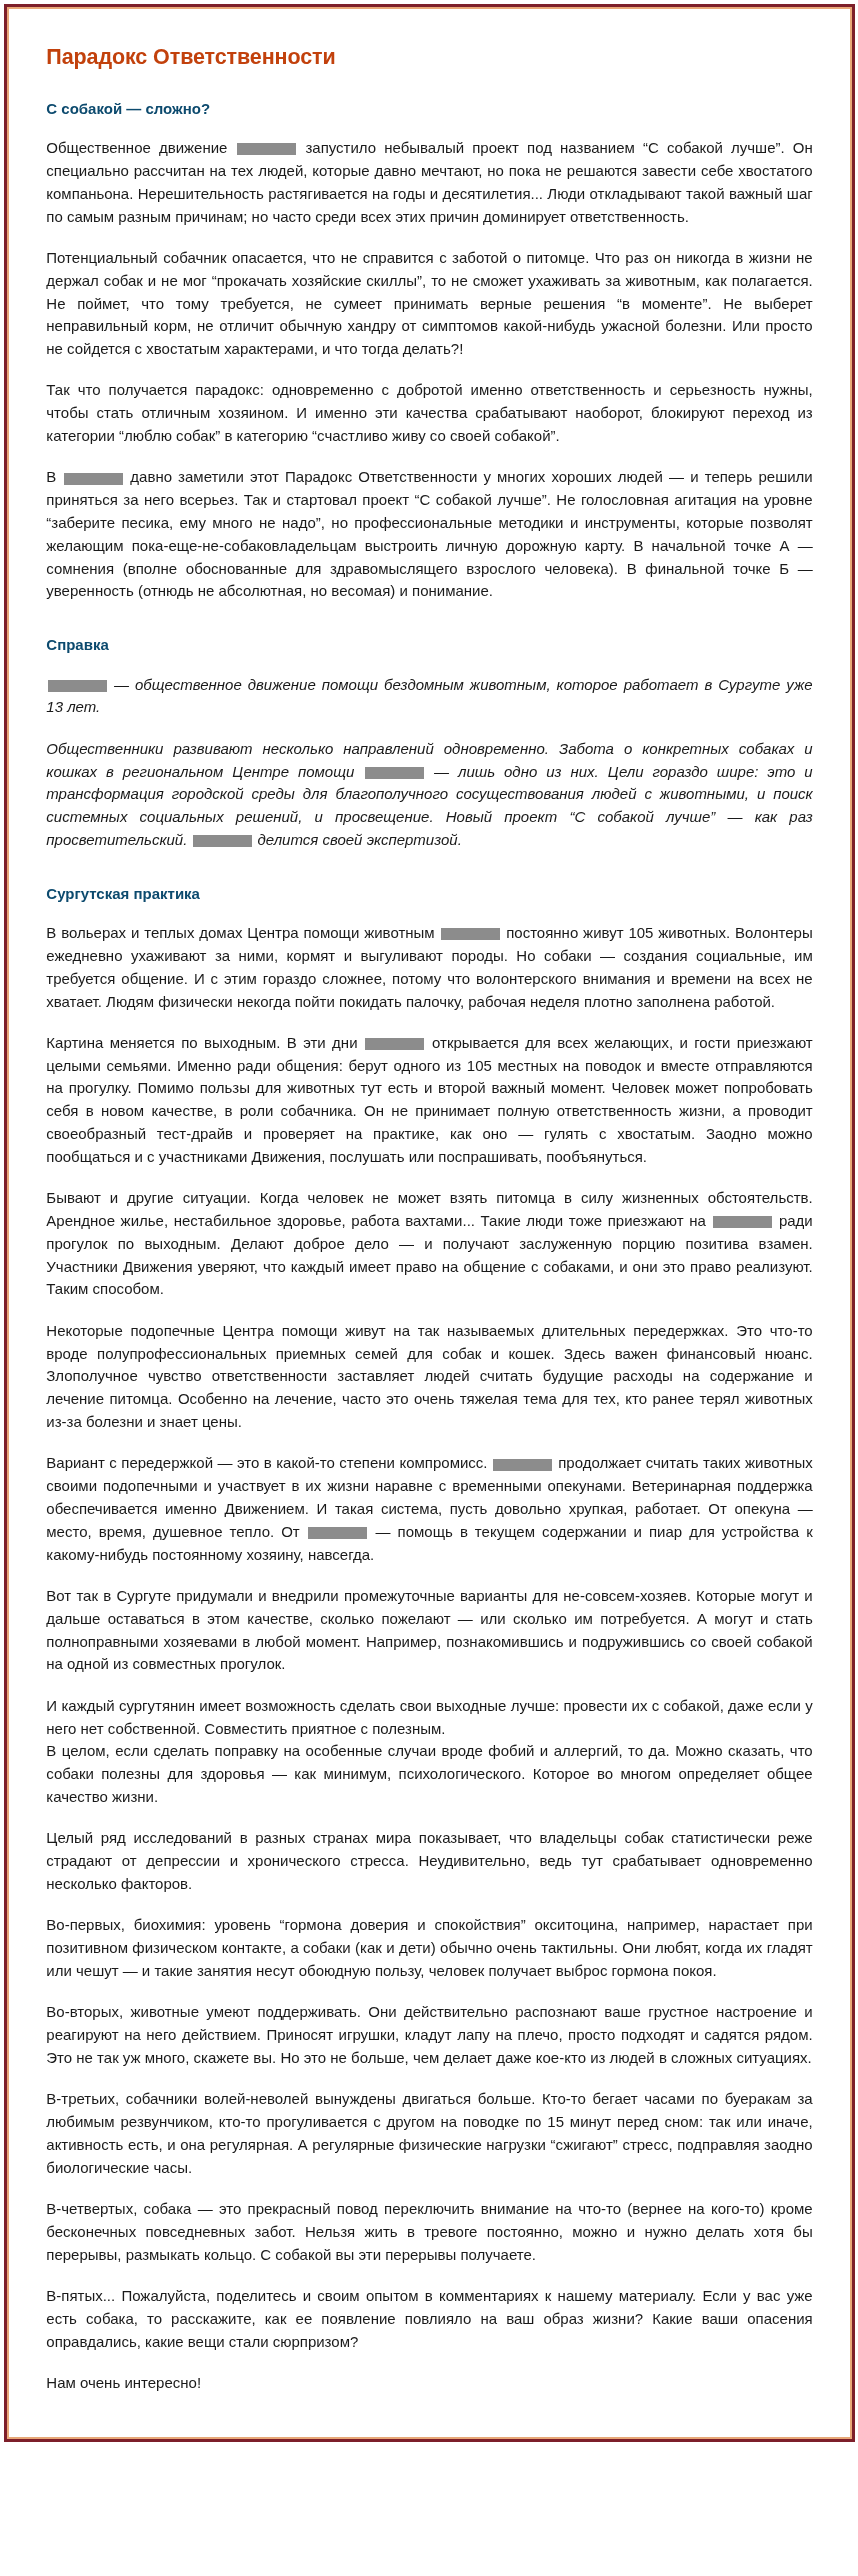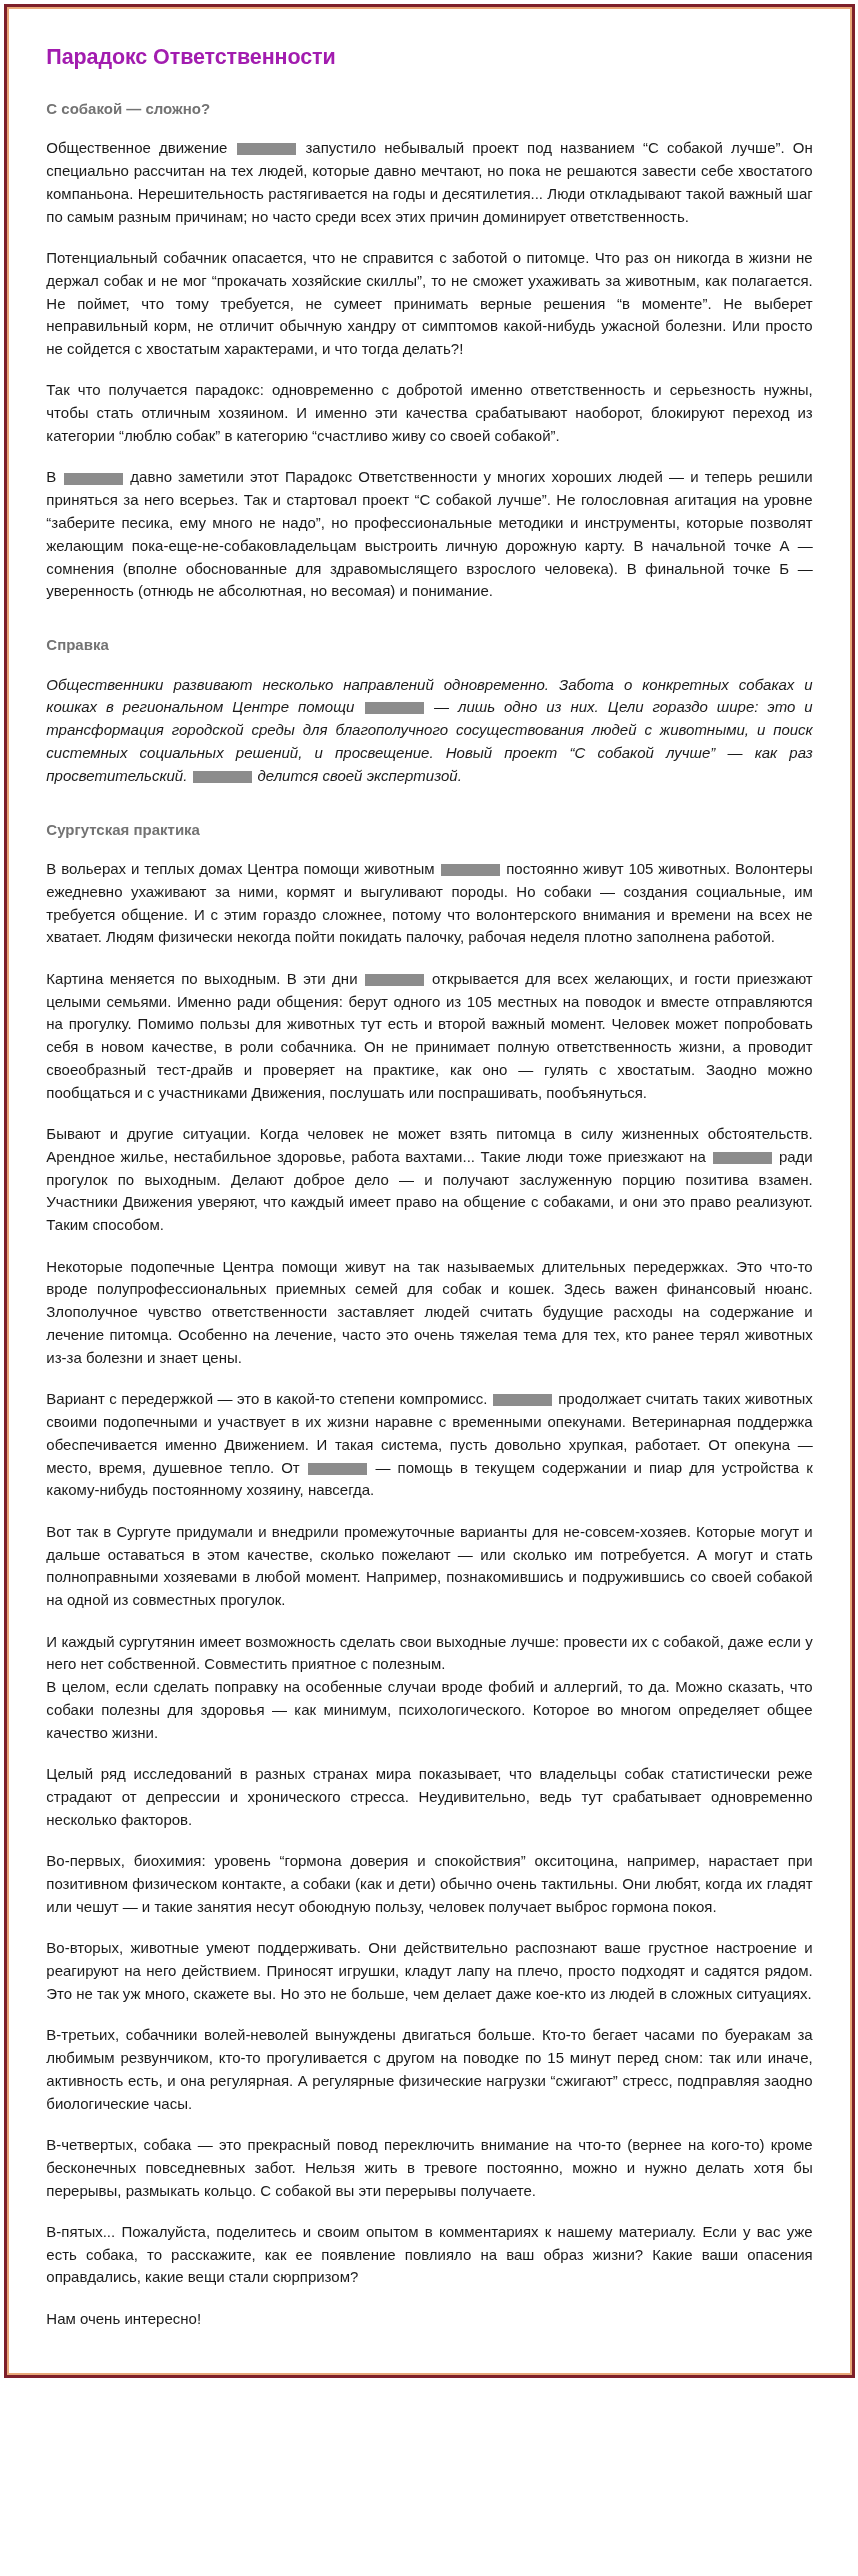--- a/index.html
+++ b/index.html
@@ -34,28 +34,28 @@
     background: #ffffff;
     box-sizing: border-box;
     padding: 30px 37px 42px 37px;
   }
   h1.doc-title {
     font-size: 21.5px;
     line-height: 1.2;
     font-weight: bold;
     margin: 5.7px 0 29px 0;
     letter-spacing: -0.1px;
-    color: #a21caf;
+    color: #c2410c;
   }
   h2.section-heading {
     font-size: 15px;
     line-height: 1.25;
     font-weight: bold;
     margin: 33px 0 18.6px 0;
-    color: #737373;
+    color: #0c4a6e;
   }
   h2.section-heading.first {
     margin-top: 0;
   }
   p.para {
     font-size: 15px;
     line-height: 1.52;
     margin: 0 0 18.6px 0;
     text-align: justify;
     color: #1a1a1a;
@@ -89,20 +89,21 @@
         <div id="sections-root">
             <section>
               <h2 class="section-heading first">С собакой — сложно?</h2>
               <p class="para"><span>Общественное движение </span><span class="redaction w-md"></span><span> запустило небывалый проект под названием “С собакой лучше”. Он специально рассчитан на тех людей, которые давно мечтают, но пока не решаются завести себе хвостатого компаньона. Нерешительность растягивается на годы и десятилетия... Люди откладывают такой важный шаг по самым разным причинам; но часто среди всех этих причин доминирует ответственность.</span></p>
               <p class="para"><span>Потенциальный собачник опасается, что не справится с заботой о питомце. Что раз он никогда в жизни не держал собак и не мог “прокачать хозяйские скиллы”, то не сможет ухаживать за животным, как полагается. Не поймет, что тому требуется, не сумеет принимать верные решения “в моменте”. Не выберет неправильный корм, не отличит обычную хандру от симптомов какой-нибудь ужасной болезни. Или просто не сойдется с хвостатым характерами, и что тогда делать?!</span></p>
               <p class="para"><span>Так что получается парадокс: одновременно с добротой именно ответственность и серьезность нужны, чтобы стать отличным хозяином. И именно эти качества срабатывают наоборот, блокируют переход из категории “люблю собак” в категорию “счастливо живу со своей собакой”.</span></p>
               <p class="para"><span>В </span><span class="redaction w-md"></span><span> давно заметили этот Парадокс Ответственности у многих хороших людей — и теперь решили приняться за него всерьез. Так и стартовал проект “С собакой лучше”. Не голословная агитация на уровне “заберите песика, ему много не надо”, но профессиональные методики и инструменты, которые позволят желающим пока-еще-не-собаковладельцам выстроить личную дорожную карту. В начальной точке А — сомнения (вполне обоснованные для здравомыслящего взрослого человека). В финальной точке Б — уверенность (отнюдь не абсолютная, но весомая) и понимание.</span></p>
             </section>
             <section>
               <h2 class="section-heading">Справка</h2>
+              <p class="para italic"><span class="redaction w-md"></span><span> — общественное движение помощи бездомным животным, которое работает в Сургуте уже 13 лет.</span></p>
               <p class="para italic"><span>Общественники развивают несколько направлений одновременно. Забота о конкретных собаках и кошках в региональном Центре помощи </span><span class="redaction w-md"></span><span> — лишь одно из них. Цели гораздо шире: это и трансформация городской среды для благополучного сосуществования людей с животными, и поиск системных социальных решений, и просвещение. Новый проект “С собакой лучше” — как раз просветительский. </span><span class="redaction w-md"></span><span> делится своей экспертизой.</span></p>
             </section>
             <section>
               <h2 class="section-heading">Сургутская практика</h2>
               <p class="para"><span>В вольерах и теплых домах Центра помощи животным </span><span class="redaction w-md"></span><span> постоянно живут 105 животных. Волонтеры ежедневно ухаживают за ними, кормят и выгуливают породы. Но собаки — создания социальные, им требуется общение. И с этим гораздо сложнее, потому что волонтерского внимания и времени на всех не хватает. Людям физически некогда пойти покидать палочку, рабочая неделя плотно заполнена работой.</span></p>
               <p class="para"><span>Картина меняется по выходным. В эти дни </span><span class="redaction w-md"></span><span> открывается для всех желающих, и гости приезжают целыми семьями. Именно ради общения: берут одного из 105 местных на поводок и вместе отправляются на прогулку. Помимо пользы для животных тут есть и второй важный момент. Человек может попробовать себя в новом качестве, в роли собачника. Он не принимает полную ответственность жизни, а проводит своеобразный тест-драйв и проверяет на практике, как оно — гулять с хвостатым. Заодно можно пообщаться и с участниками Движения, послушать или поспрашивать, пообъянуться.</span></p>
               <p class="para"><span>Бывают и другие ситуации. Когда человек не может взять питомца в силу жизненных обстоятельств. Арендное жилье, нестабильное здоровье, работа вахтами... Такие люди тоже приезжают на </span><span class="redaction w-md"></span><span> ради прогулок по выходным. Делают доброе дело — и получают заслуженную порцию позитива взамен. Участники Движения уверяют, что каждый имеет право на общение с собаками, и они это право реализуют. Таким способом.</span></p>
               <p class="para"><span>Некоторые подопечные Центра помощи живут на так называемых длительных передержках. Это что-то вроде полупрофессиональных приемных семей для собак и кошек. Здесь важен финансовый нюанс. Злополучное чувство ответственности заставляет людей считать будущие расходы на содержание и лечение питомца. Особенно на лечение, часто это очень тяжелая тема для тех, кто ранее терял животных из-за болезни и знает цены.</span></p>
               <p class="para"><span>Вариант с передержкой — это в какой-то степени компромисс. </span><span class="redaction w-md"></span><span> продолжает считать таких животных своими подопечными и участвует в их жизни наравне с временными опекунами. Ветеринарная поддержка обеспечивается именно Движением. И такая система, пусть довольно хрупкая, работает. От опекуна — место, время, душевное тепло. От </span><span class="redaction w-md"></span><span> — помощь в текущем содержании и пиар для устройства к какому-нибудь постоянному хозяину, навсегда.</span></p>
               <p class="para"><span>Вот так в Сургуте придумали и внедрили промежуточные варианты для не-совсем-хозяев. Которые могут и дальше оставаться в этом качестве, сколько пожелают — или сколько им потребуется. А могут и стать полноправными хозяевами в любой момент. Например, познакомившись и подружившись со своей собакой на одной из совместных прогулок.</span></p>

